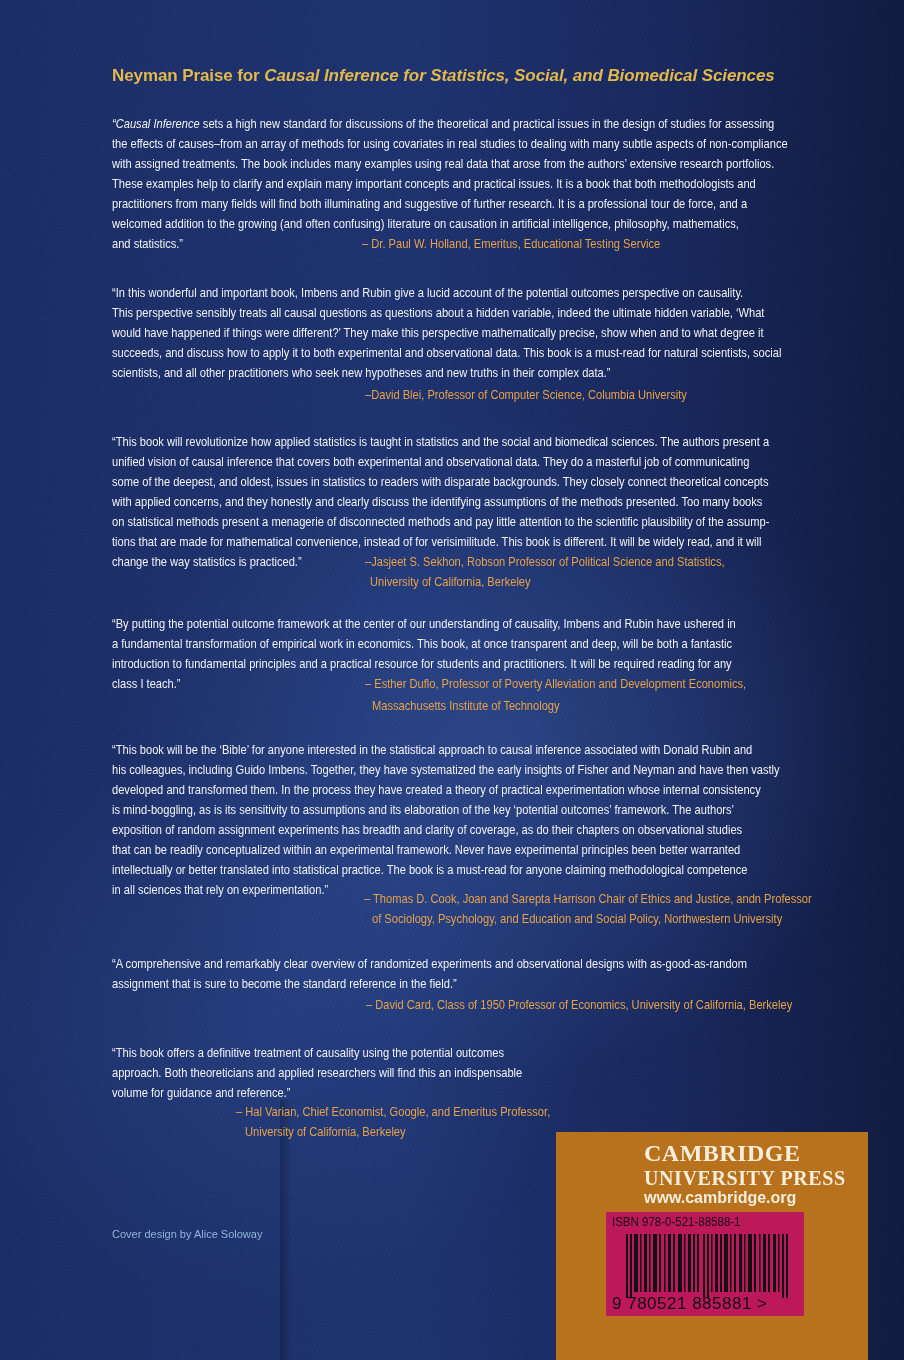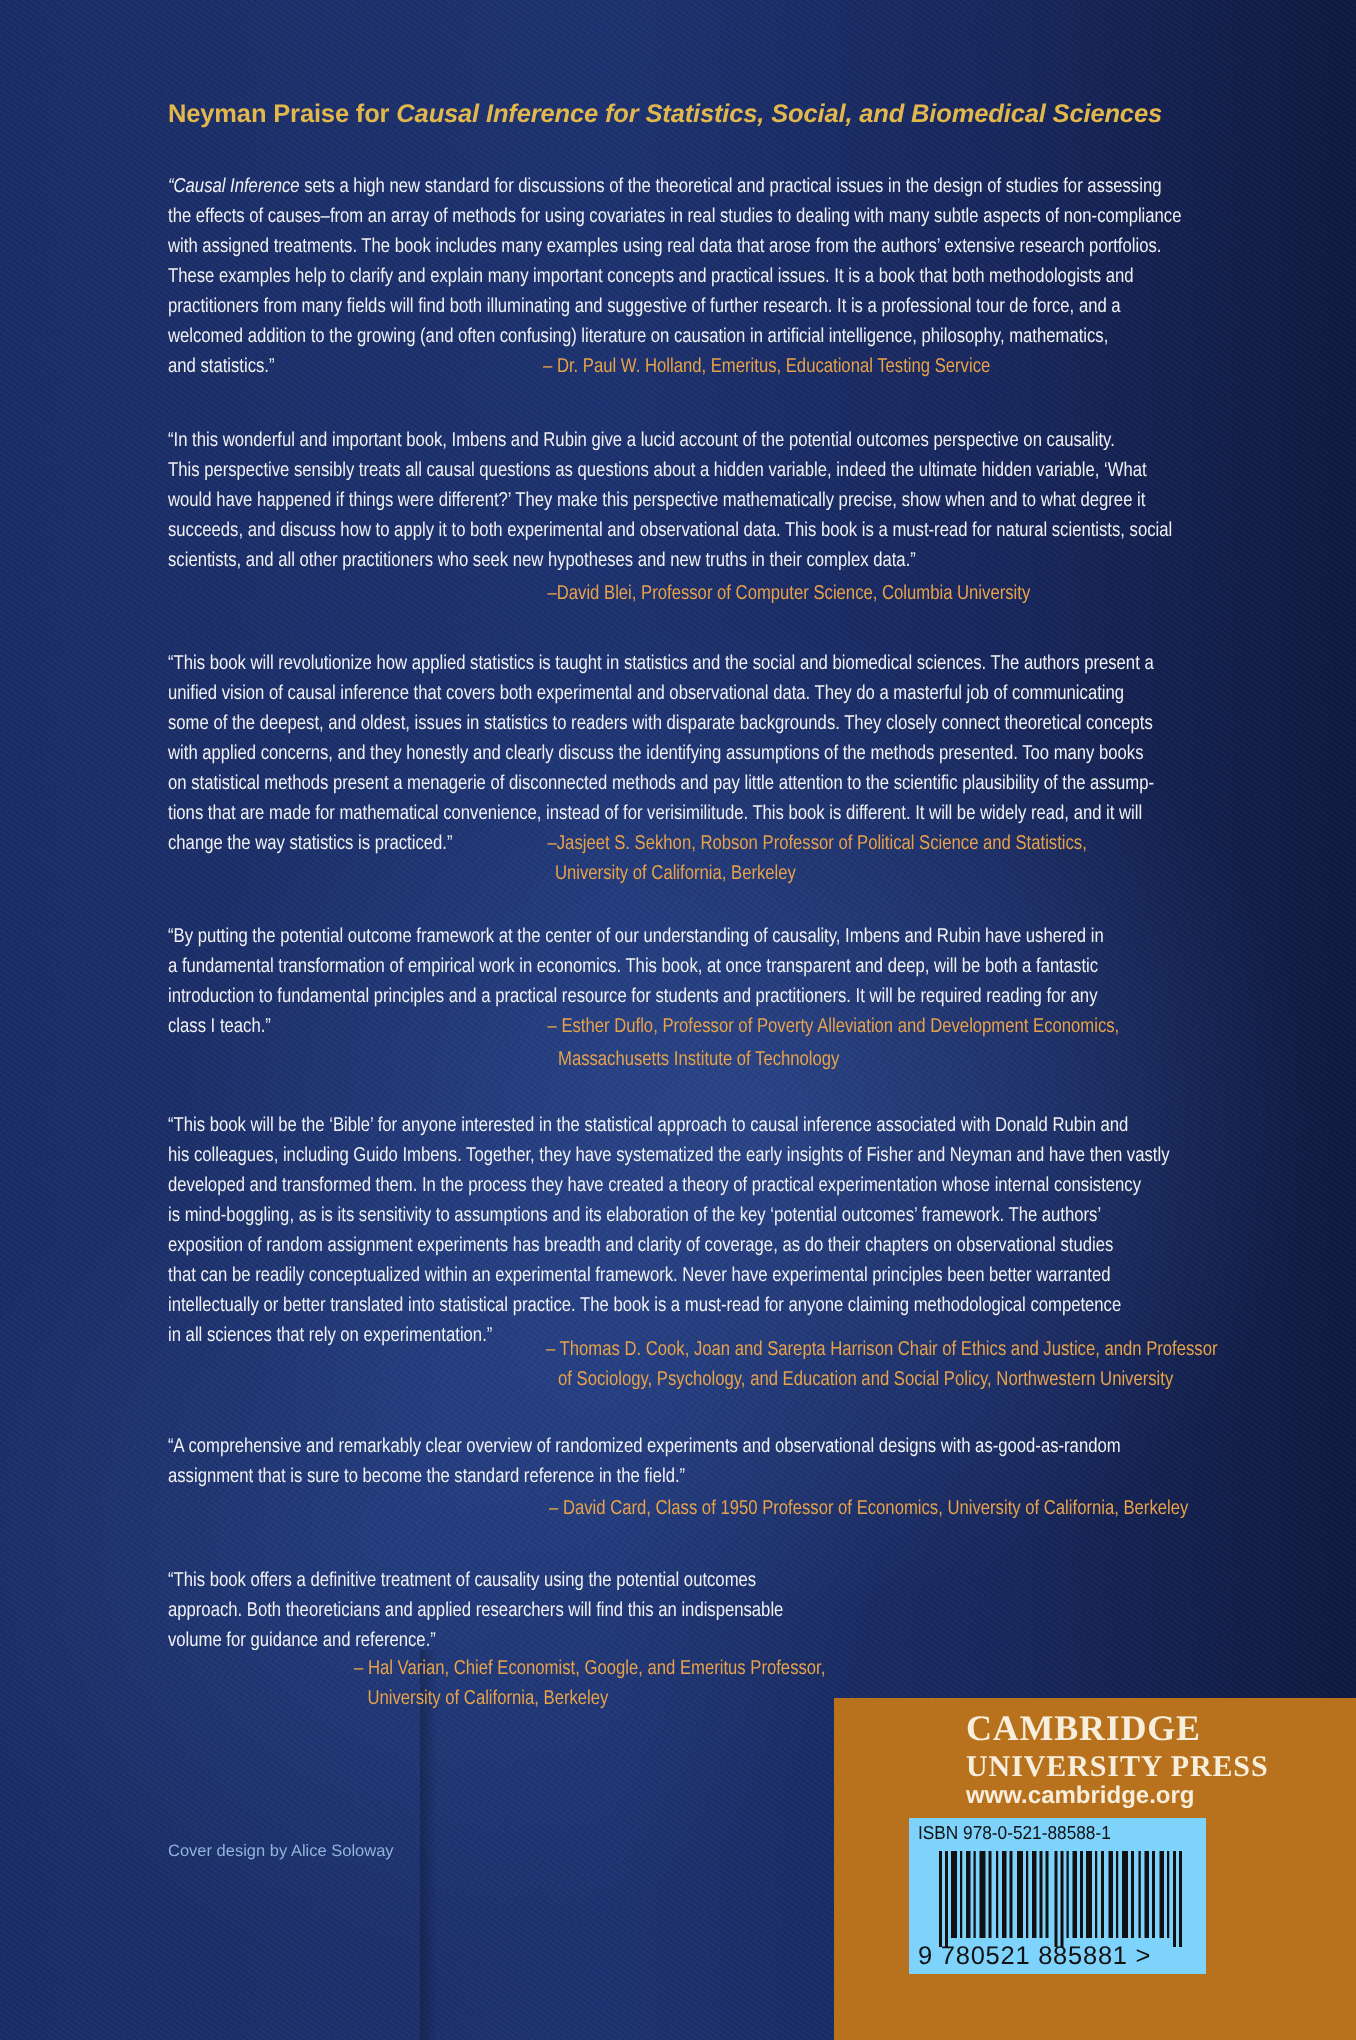--- a/index.html
+++ b/index.html
@@ -35,40 +35,40 @@
   .attr {
     position:absolute; white-space:nowrap;
     color:#e8a24a; font-size:13.4px; line-height:18px;
     transform-origin:left top; transform:scaleX(0.83);
   }
   .credit {
     position:absolute; left:112px; top:1228px;
     color:#8fb5d8; font-size:11px;
   }
   .press-box {
-    position:absolute; left:556px; top:1132px; width:348px; height:228px;
+    position:absolute; left:556px; top:1132px; width:312px; height:228px;
     background:#b8711c;
   }
   .press-name {
     position:absolute; left:88px; top:8px;
     font-family:"Liberation Serif", serif; color:#f7eedc;
     font-size:24px; font-weight:bold; letter-spacing:0.5px; white-space:nowrap;
   }
   .press-sub {
     position:absolute; left:88px; top:35px;
     font-family:"Liberation Serif", serif; color:#f7eedc;
     font-size:20px; font-weight:bold; letter-spacing:0.6px; white-space:nowrap;
   }
   .press-url {
     position:absolute; left:88px; top:57px;
     color:#f7eedc; font-size:16px; font-weight:bold; white-space:nowrap;
   }
   .barcode-box {
     position:absolute; left:50px; top:80px; width:198px; height:104px;
-    background:#7dd3fc;
+    background:#be185d;
   }
   .isbn-text {
     position:absolute; left:6px; top:3px;
     font-family:"Liberation Sans", sans-serif; font-size:12.5px; color:#111; white-space:nowrap;
     transform-origin:left top; transform:scaleX(0.92);
   }
   .bars {
     position:absolute; left:20px; top:22px; width:162px; height:64px;
   }
   .ean-digits {

